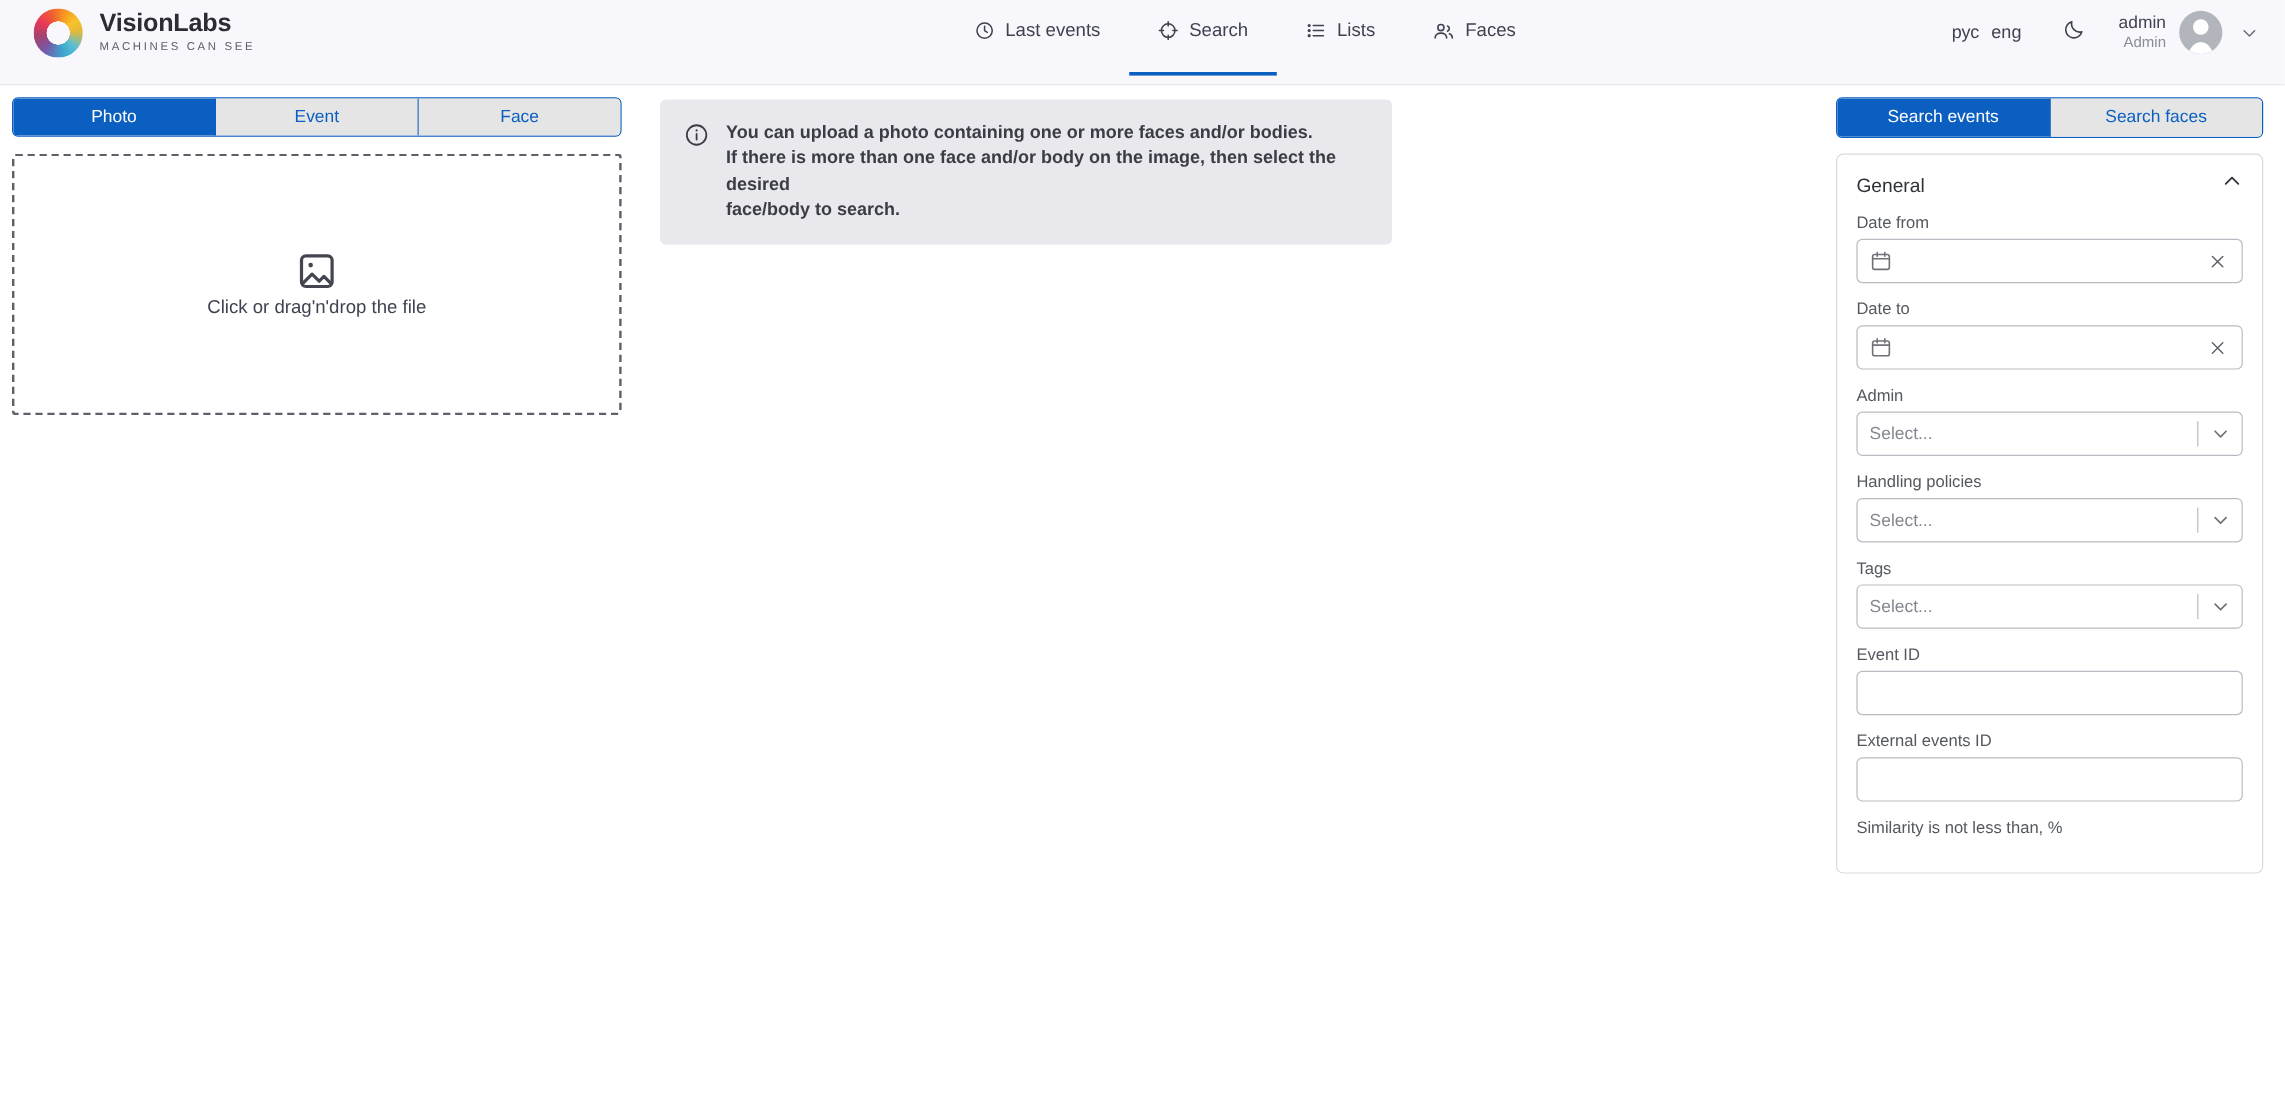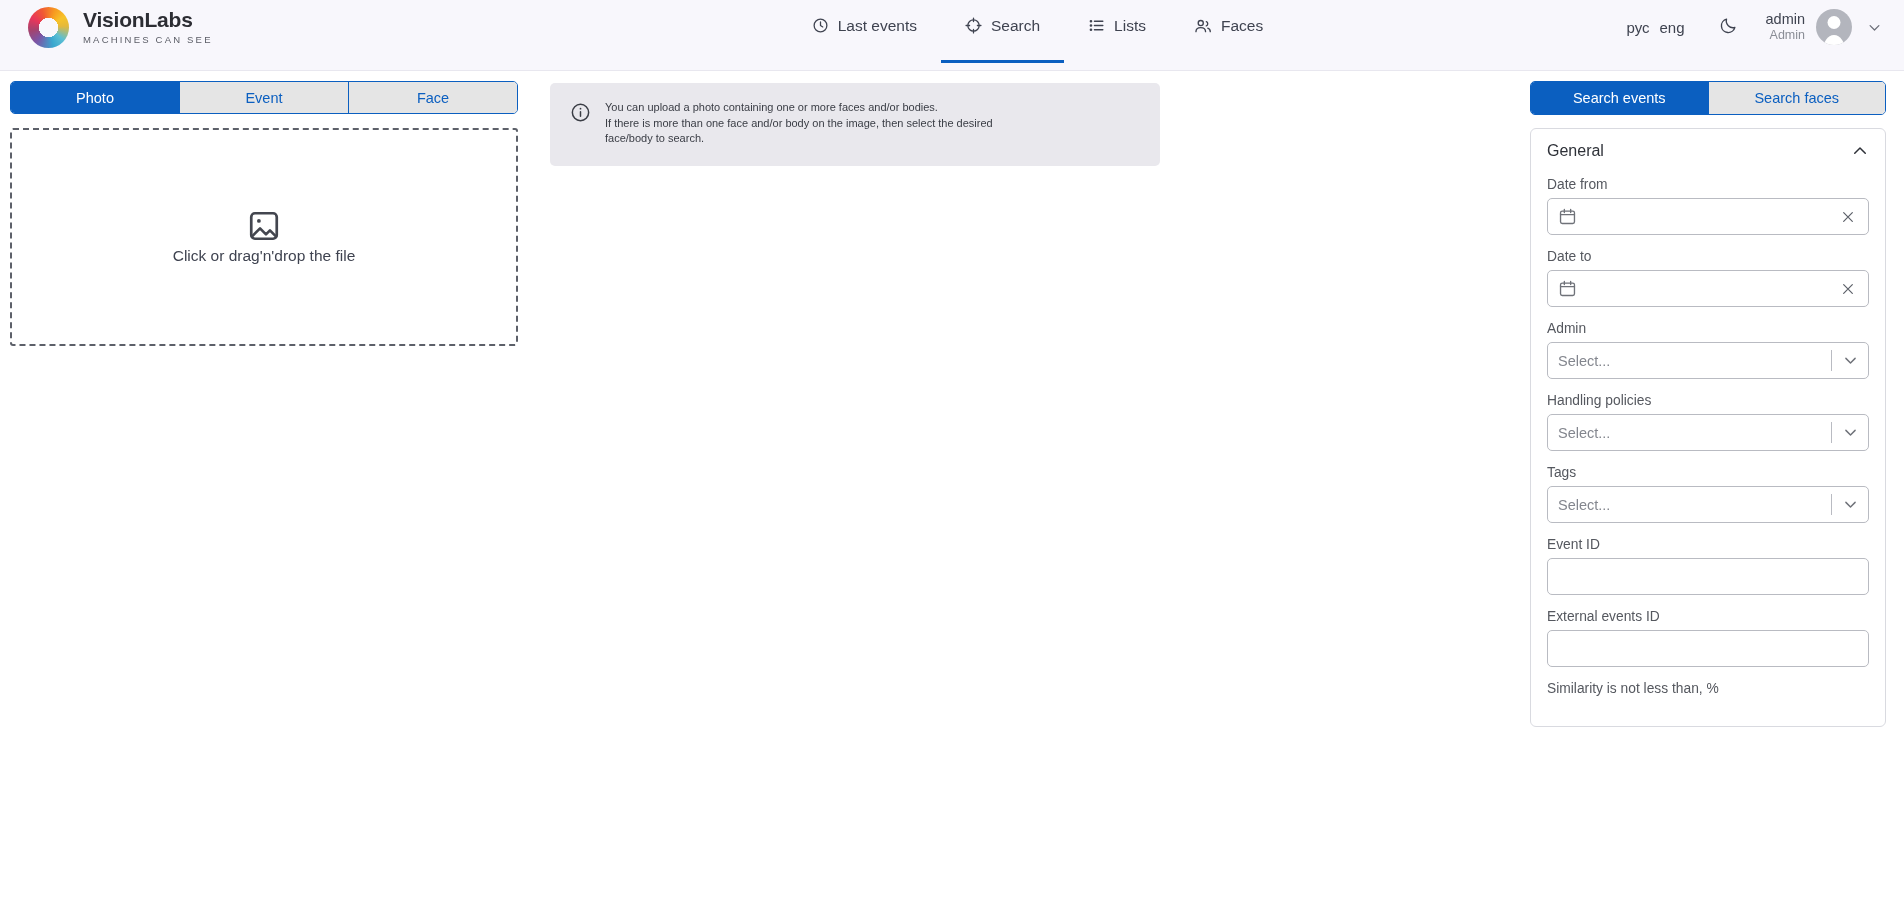--- a/index.html
+++ b/index.html
@@ -197,44 +197,45 @@
   .notice {
     background: #e9e8ed;
     border-radius: 5px;
     padding: 17px 20px 19px 20px;
     display: flex;
     gap: 14px;
     max-width: 610px;
   }
   .notice-icon { flex: 0 0 auto; margin-top: 2px; }
   .notice-text {
-    font-size: 11px;
+    font-size: 15px;
     line-height: 1.42;
     color: #3a3d45;
+    font-weight: bold;
   }
 
   
   .right-col {
     width: 374px;
     flex: 0 0 374px;
     padding: 10px 18px 0 0;
     height: 841px;
     overflow: hidden;
   }
   .seg.right { height: 34px; text-align: center; }
 
   .panel {
     margin-top: 13px;
     border: 1px solid #d9dae0;
     border-radius: 6px;
     background: #ffffff;
   }
   .panel-head {
     display: flex;
-    align-items: flex-start;
+    align-items: flex-end;
     justify-content: space-between;
     padding: 13px 16px;
     cursor: pointer;
   }
   .panel-title { font-size: 16px; color: #2e3138; }
   .panel-body { padding: 0 16px 16px 16px; }
 
   .field { margin-bottom: 14px; }
   .field-label {
     font-size: 13.8px;

